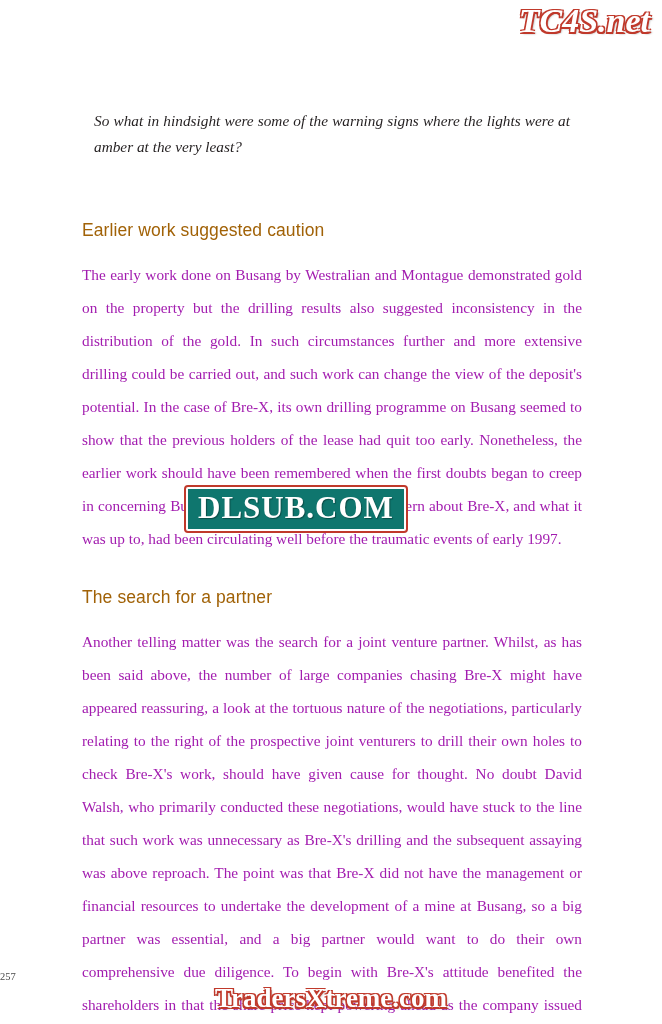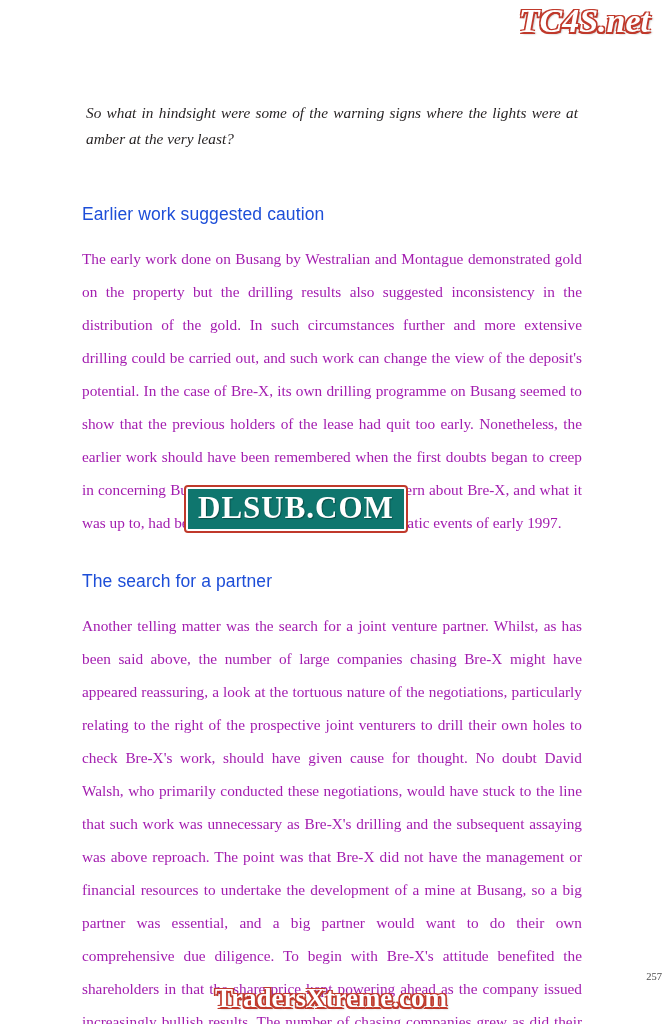--- a/index.html
+++ b/index.html
@@ -111,46 +111,46 @@
     text-justify: inter-word;
     color: #a21caf;
     hyphens: none;
   }
 
   p.lead {
     font-style: italic;
     font-size: 15.3px;
     line-height: 26px;
     text-align: justify;
-    margin: 4px;
+    margin: 12px;
     color: #231f20;
   }
 
   h2.section {
     font-family: "Liberation Sans", sans-serif;
     font-weight: normal;
     font-size: 17.5px;
     line-height: 22px;
-    color: #1d4ed8;
+    color: #a16207;
     margin: 0;
     letter-spacing: 0.1px;
   }
 
   .sp-lead-to-h1 { height: 47px; }
   .sp-h1-to-p    { height: 17px; }
   .sp-p-to-h2    { height: 31px; }
   .sp-h2-to-p    { height: 17px; }
 
   
   .folio {
     position: absolute;
     bottom: 42px;
     left: 0;
     right: 0;
-    text-align: right;
+    text-align: left;
     font-family: "Liberation Serif", serif;
     font-size: 10.5px;
     color: #4a4a4a;
   }
 </style>
 </head>
 <body>
 
 <div class="page">
 

